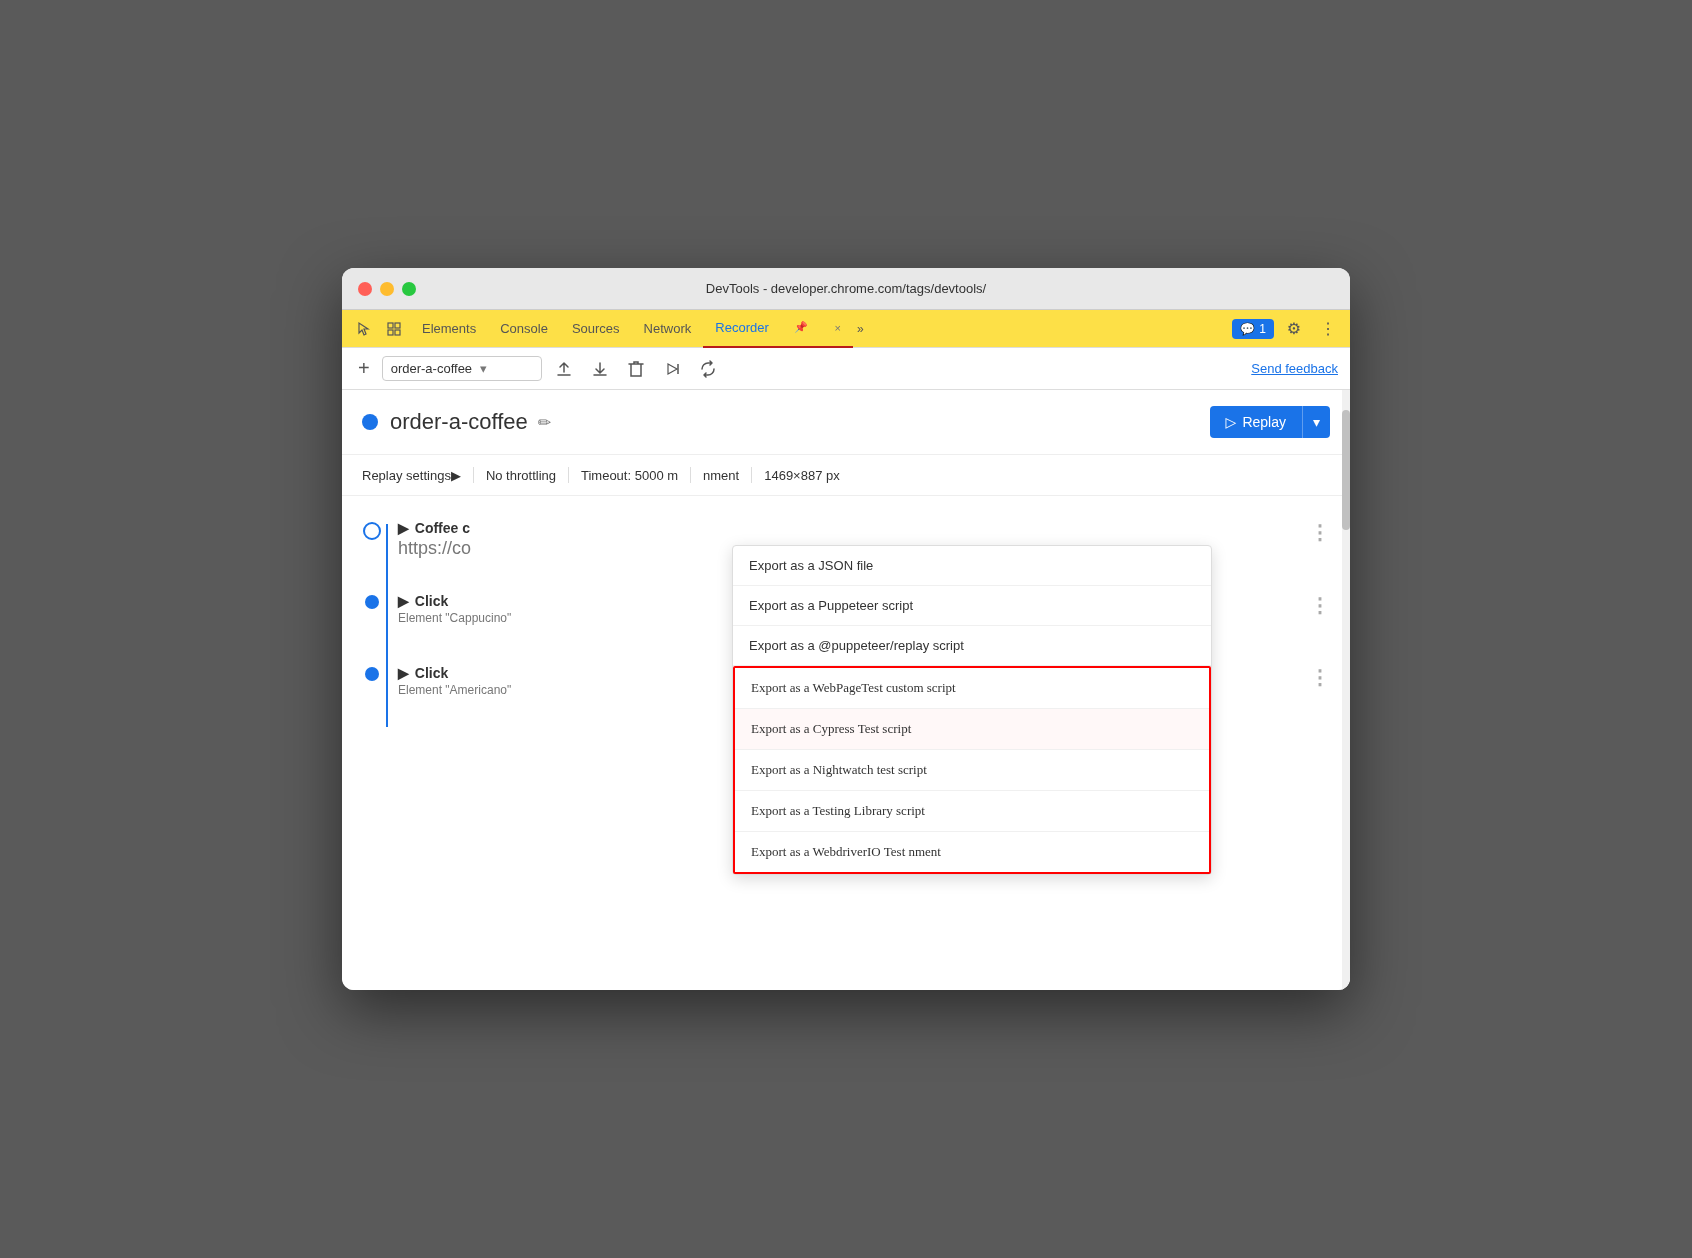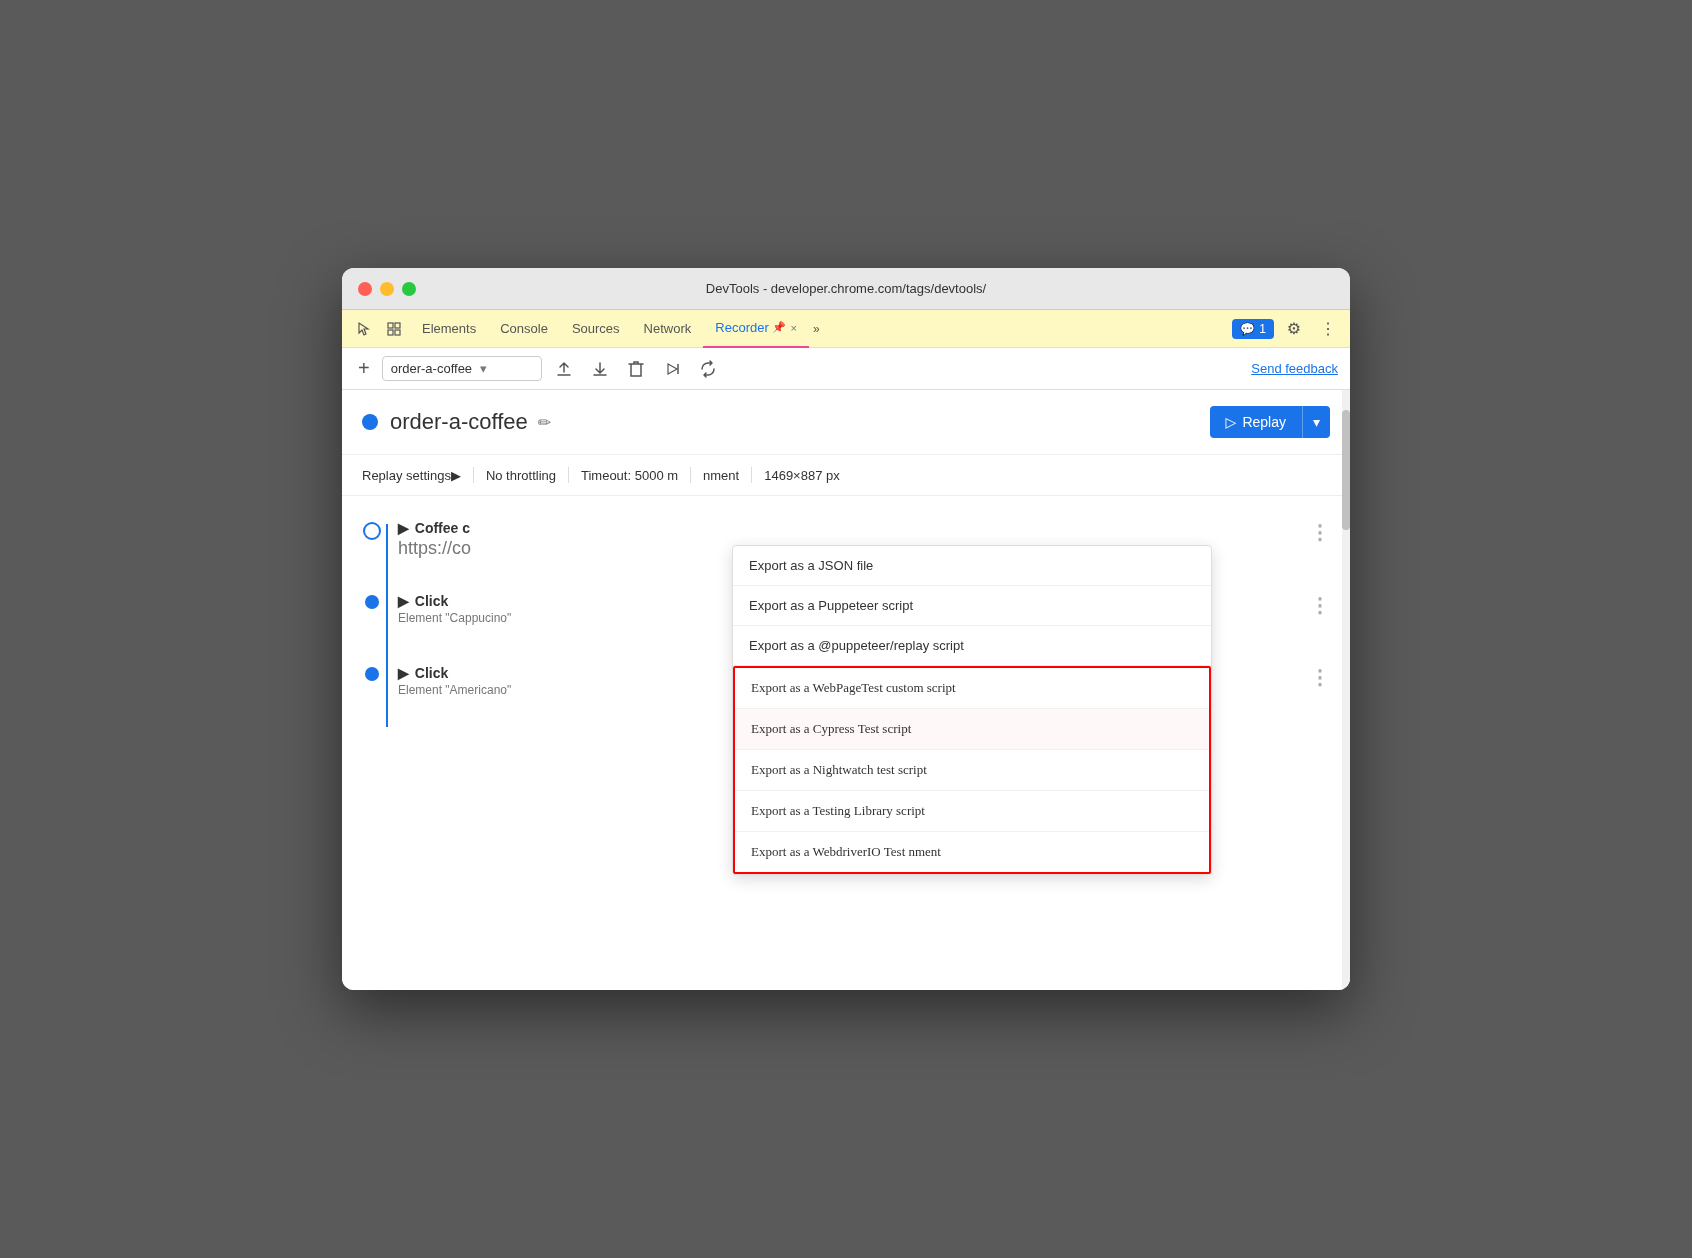--- a/index.html
+++ b/index.html
@@ -49,21 +49,21 @@
     .titlebar-text {
       position: absolute;
       left: 50%;
       transform: translateX(-50%);
       font-size: 13px;
       color: #333;
       font-weight: 500;
     }
 
     .devtools-tabs {
-      background: #fef9c3;
+      background: #fde047;
       border-bottom: 1px solid #ddd;
       display: flex;
       align-items: center;
       padding: 0 8px;
       height: 38px;
     }
 
     .tab-icon {
       width: 28px;
       height: 28px;
@@ -82,21 +82,22 @@
       display: flex;
       align-items: center;
       font-size: 13px;
       color: #555;
       cursor: pointer;
       white-space: nowrap;
     }
 
     .tab-item.active {
       color: #1a73e8;
-      border-bottom: 2px solid #ec4899;
+      border-bottom: 2px solid #b91c1c;
+      gap: 22px;
     }
 
     .tab-item .tab-icon-inline {
       margin-left: 4px;
       font-size: 11px;
     }
 
     .tab-close {
       margin-left: 4px;
       font-size: 11px;

